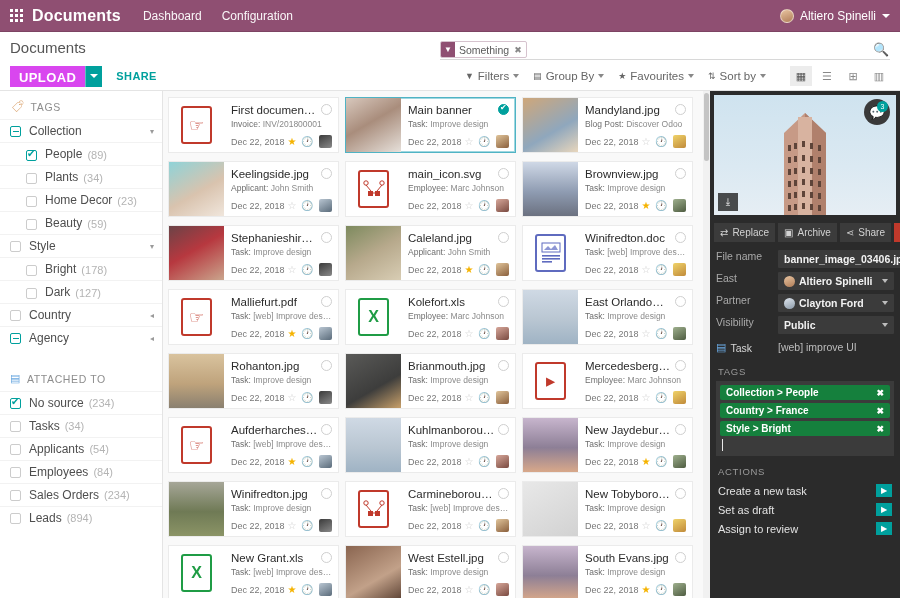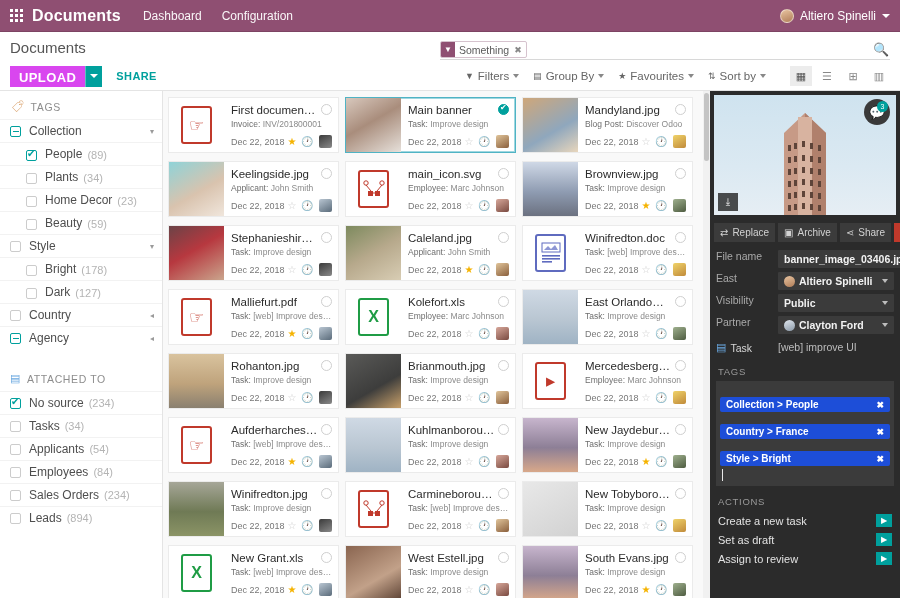--- a/index.html
+++ b/index.html
@@ -141,22 +141,22 @@
     display: flex; align-items: center; gap: 4px; border-radius: 1px; font-weight: bold; }
   .fval .cd { margin-left: auto; border-left: 3.5px solid transparent; border-right: 3.5px solid transparent;
     border-top: 4px solid #bdbdbd; }
   .av-sm { width: 11px; height: 11px; border-radius: 50%; background: linear-gradient(160deg,#e8c4a0,#b07d58); flex:0 0 11px; }
   .av-sm.b { background: linear-gradient(160deg,#dfe6ee,#8c9aa8); }
   .frow.task { padding-top: 5px; }
   .task-lbl { display: flex; align-items: center; gap: 4px; width: 56px; flex: 0 0 56px; color: #d6d6d6; font-size: 10.5px; }
   .task-val { color: #bdbdbd; font-size: 10.5px; }
   .rp-sec-title { color: #9a9a9a; font-size: 9.5px; letter-spacing: .7px; padding: 10px 8px 4px 8px; }
   .tagbox { margin: 0 6px; background: #3b3b3b; padding: 4px; }
-  .tagchip { background: #1d4ed8; color: #fff; font-size: 10px; font-weight: bold; padding: 2px 6px;
-    margin-bottom: 3px; display: flex; align-items: center; border-radius: 2px; margin-top: 12px; }
+  .tagchip { background: #15803d; color: #fff; font-size: 10px; font-weight: bold; padding: 2px 6px;
+    margin-bottom: 3px; display: flex; align-items: center; border-radius: 2px; }
   .tagchip .x { margin-left: auto; font-size: 9px; cursor: pointer; }
   .tagcaret { width: 1px; height: 12px; background: #e8e8e8; margin: 2px 0 1px 2px; }
   .act-row { display: flex; align-items: center; padding: 3px 8px; }
   .act-row .t { font-size: 11px; color: #e2e2e2; }
   .act-row .go { margin-left: auto; width: 16px; height: 13px; background: #00a09d; color: #fff;
     display: flex; align-items: center; justify-content: center; font-size: 8px; cursor: pointer; }
 </style>
 </head>
 <body>
 
@@ -871,31 +871,31 @@
           </div>
           <div class="frow">
             <div class="flabel">East</div>
             <div class="fval">
               <span class="av-sm"></span>
               <span class="vtxt">Altiero Spinelli</span>
               <span class="cd"></span>
             </div>
           </div>
           <div class="frow">
-            <div class="flabel">Visibility</div>
-            <div class="fval">
-              <span class="vtxt">Public</span>
-              <span class="cd"></span>
-            </div>
-          </div>
-          <div class="frow">
             <div class="flabel">Partner</div>
             <div class="fval">
               <span class="av-sm b"></span>
               <span class="vtxt">Clayton Ford</span>
+              <span class="cd"></span>
+            </div>
+          </div>
+          <div class="frow">
+            <div class="flabel">Visibility</div>
+            <div class="fval">
+              <span class="vtxt">Public</span>
               <span class="cd"></span>
             </div>
           </div>
         </div>
       <div class="frow task">
         <div class="task-lbl">
           <span class="docicon">▤</span>
           <span>Task</span>
         </div>
         <div class="task-val">[web] improve UI</div>

